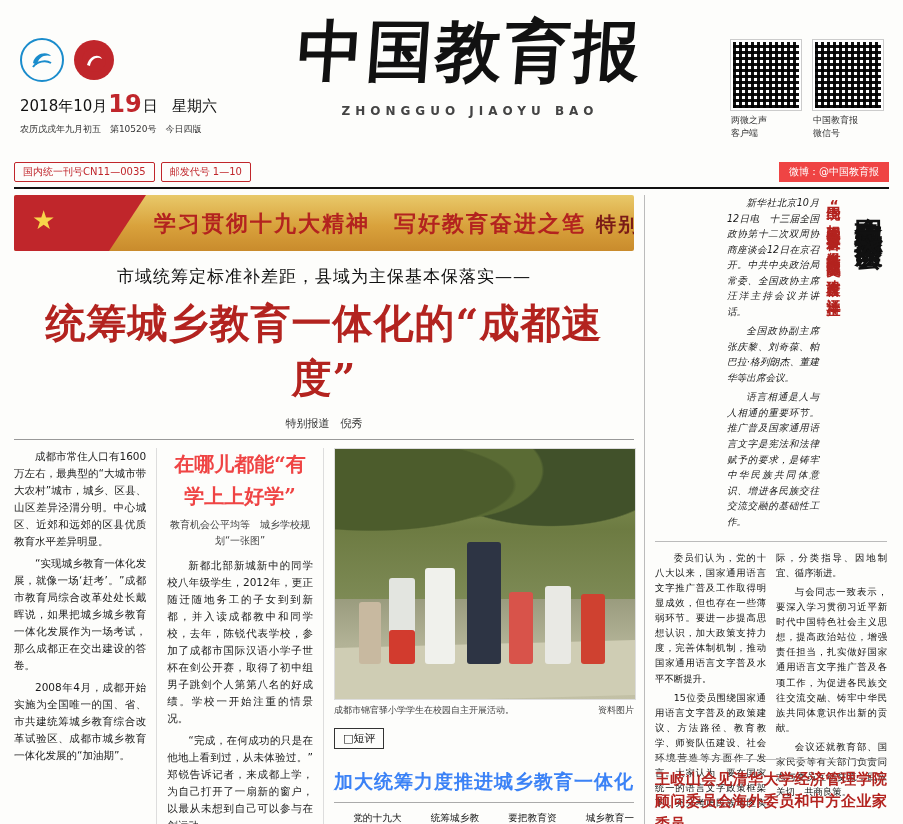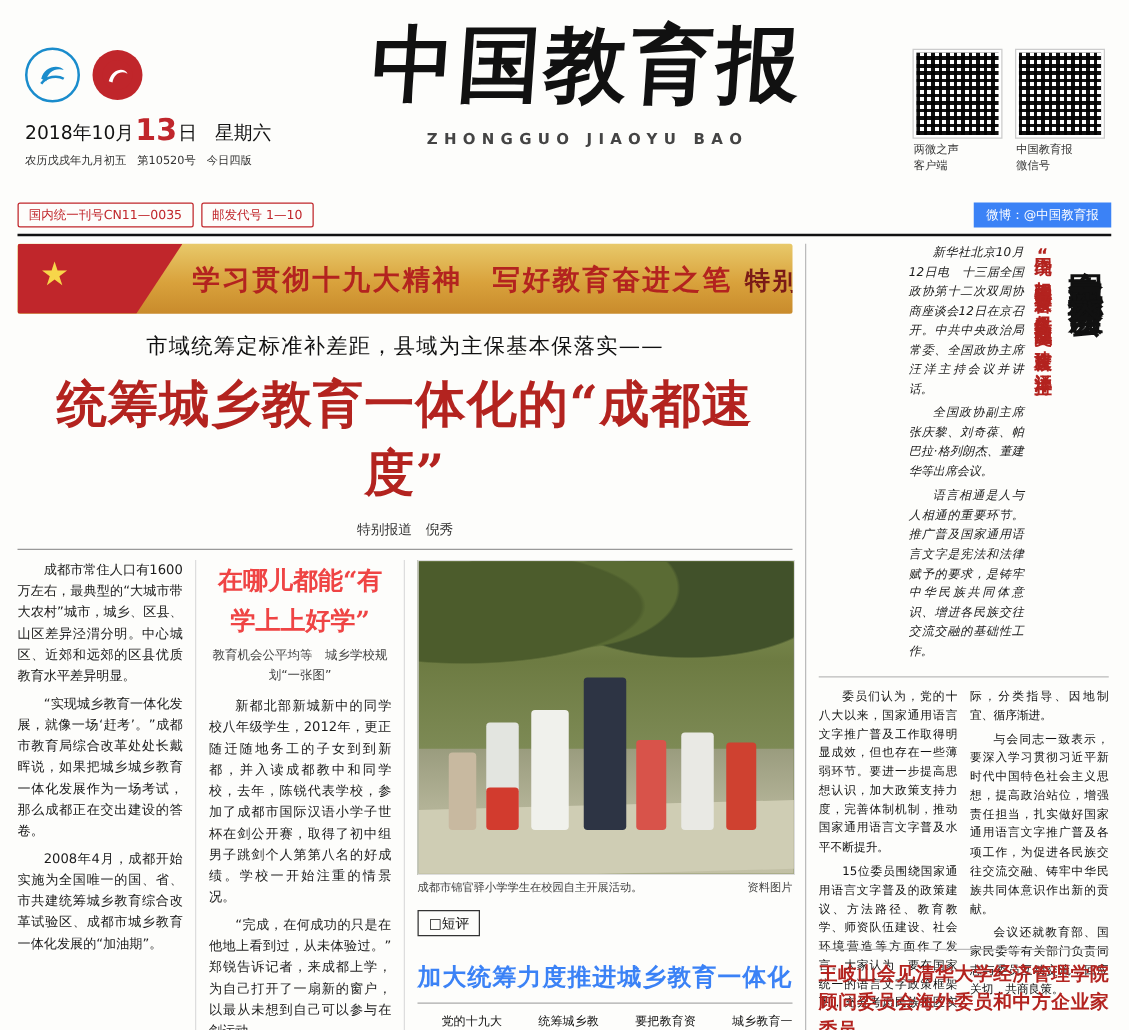--- a/index.html
+++ b/index.html
@@ -40,21 +40,21 @@
      repeating-linear-gradient(0deg,#111 0 3px,#fff 3px 6px),
      repeating-linear-gradient(90deg,#111 0 3px,transparent 3px 6px);
      background-blend-mode:multiply;border:2px solid #fff;outline:1px solid #ccc;}
   .qr-row{display:flex;gap:12px;}
   .qr-cap{font-size:9px;color:#333;margin-top:4px;line-height:1.4;}
 
   
   .bar-row{display:flex;justify-content:space-between;align-items:center;margin-top:12px;}
   .bar-left{display:flex;gap:6px;}
   .bar-box{border:1px solid #c0262b;color:#c0262b;font-size:10px;padding:2px 8px;border-radius:2px;}
-  .bar-right{background:#3b82f6;color:#fff;font-size:10px;padding:3px 10px;}
+  .bar-right{background:#ef4444;color:#fff;font-size:10px;padding:3px 10px;}
 
   .rule{border-top:2px solid #111;margin-top:5px;}
 
   
   .content{display:flex;margin-top:6px;height:640px;}
   .left-col{width:620px;position:relative;}
   .col-div{width:1px;background:#bbb;margin:0 10px;}
   .right-col{width:232px;position:relative;}
 
   
@@ -148,21 +148,21 @@
             </svg>
         </div>
         <div class="logo-red">
           <svg width="26" height="26" viewBox="0 0 26 26">
               <circle cx="13" cy="13" r="12" fill="#c0262b"></circle>
               <path d="M6 18 C9 7,19 7,21 12 C16 9,10 12,9 19 Z" fill="#fff"></path>
             </svg>
         </div>
       </div>
       <div class="mh-date">
-        <span>2018年10月</span><span class="big">13</span><span>日</span>
+        <span>2018年10月</span><span class="big">19</span><span>日</span>
         &nbsp;&nbsp;<span>星期六</span>
       </div>
       <div class="mh-sub">
         <span>农历戊戌年九月初五</span>
         <span>第10520号</span>
         <span>今日四版</span>
       </div>
     </div>
 
     <div class="mh-title">

